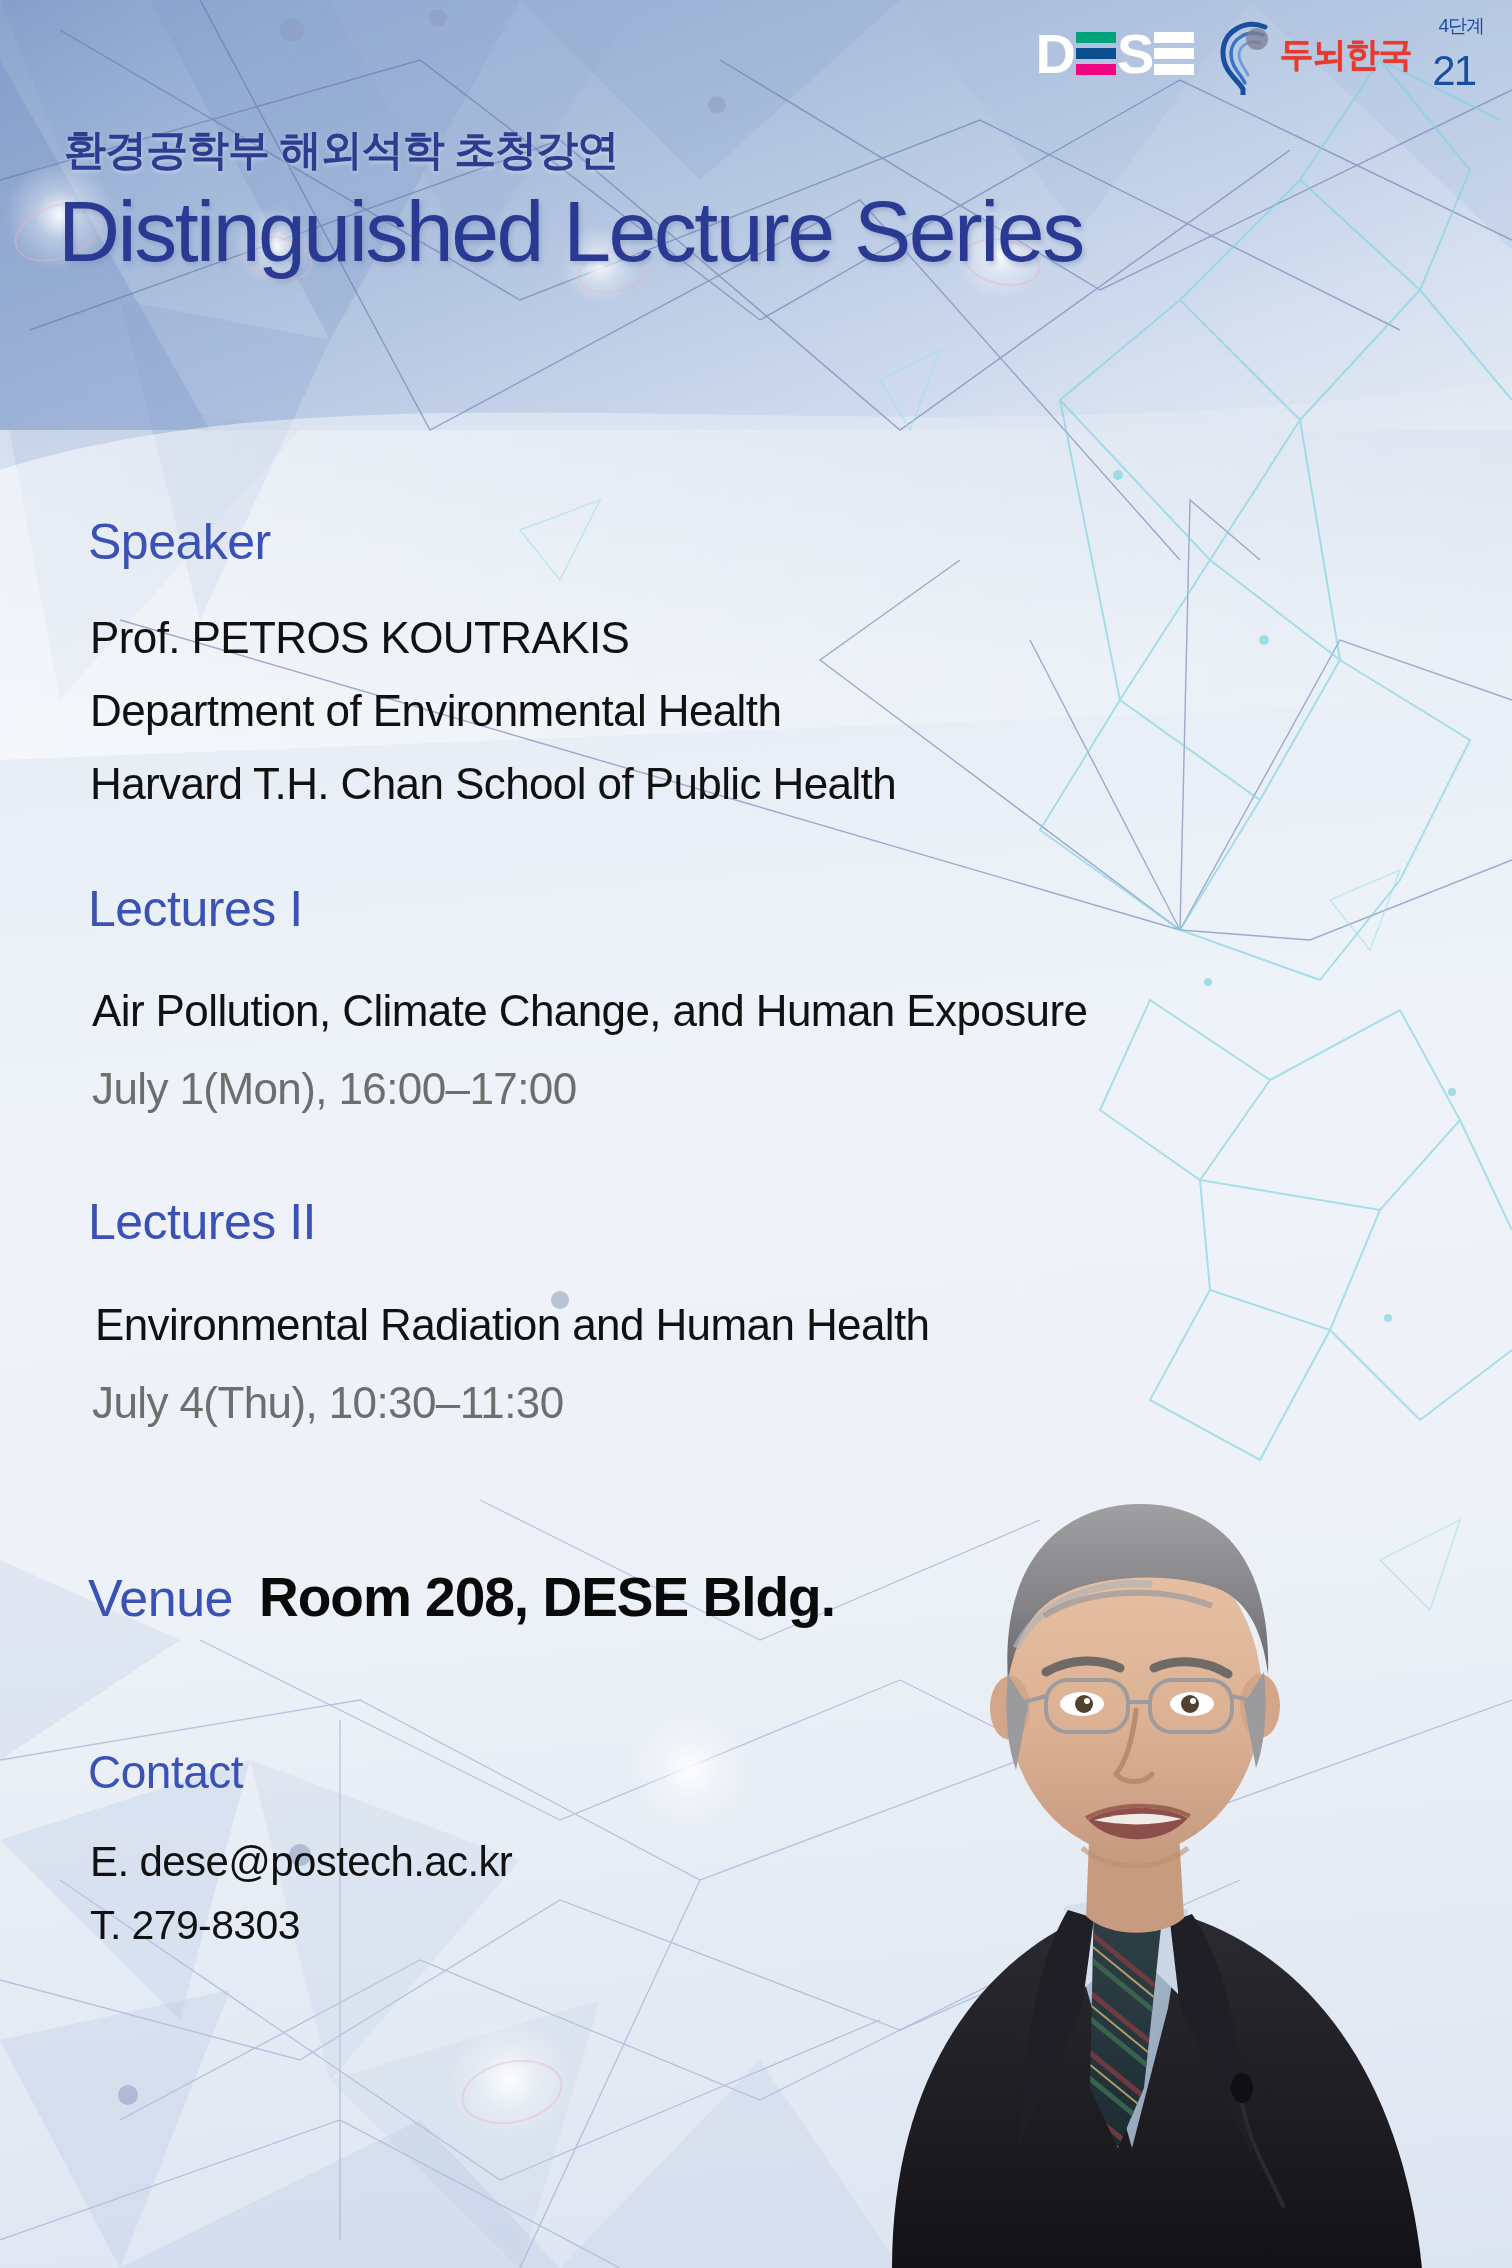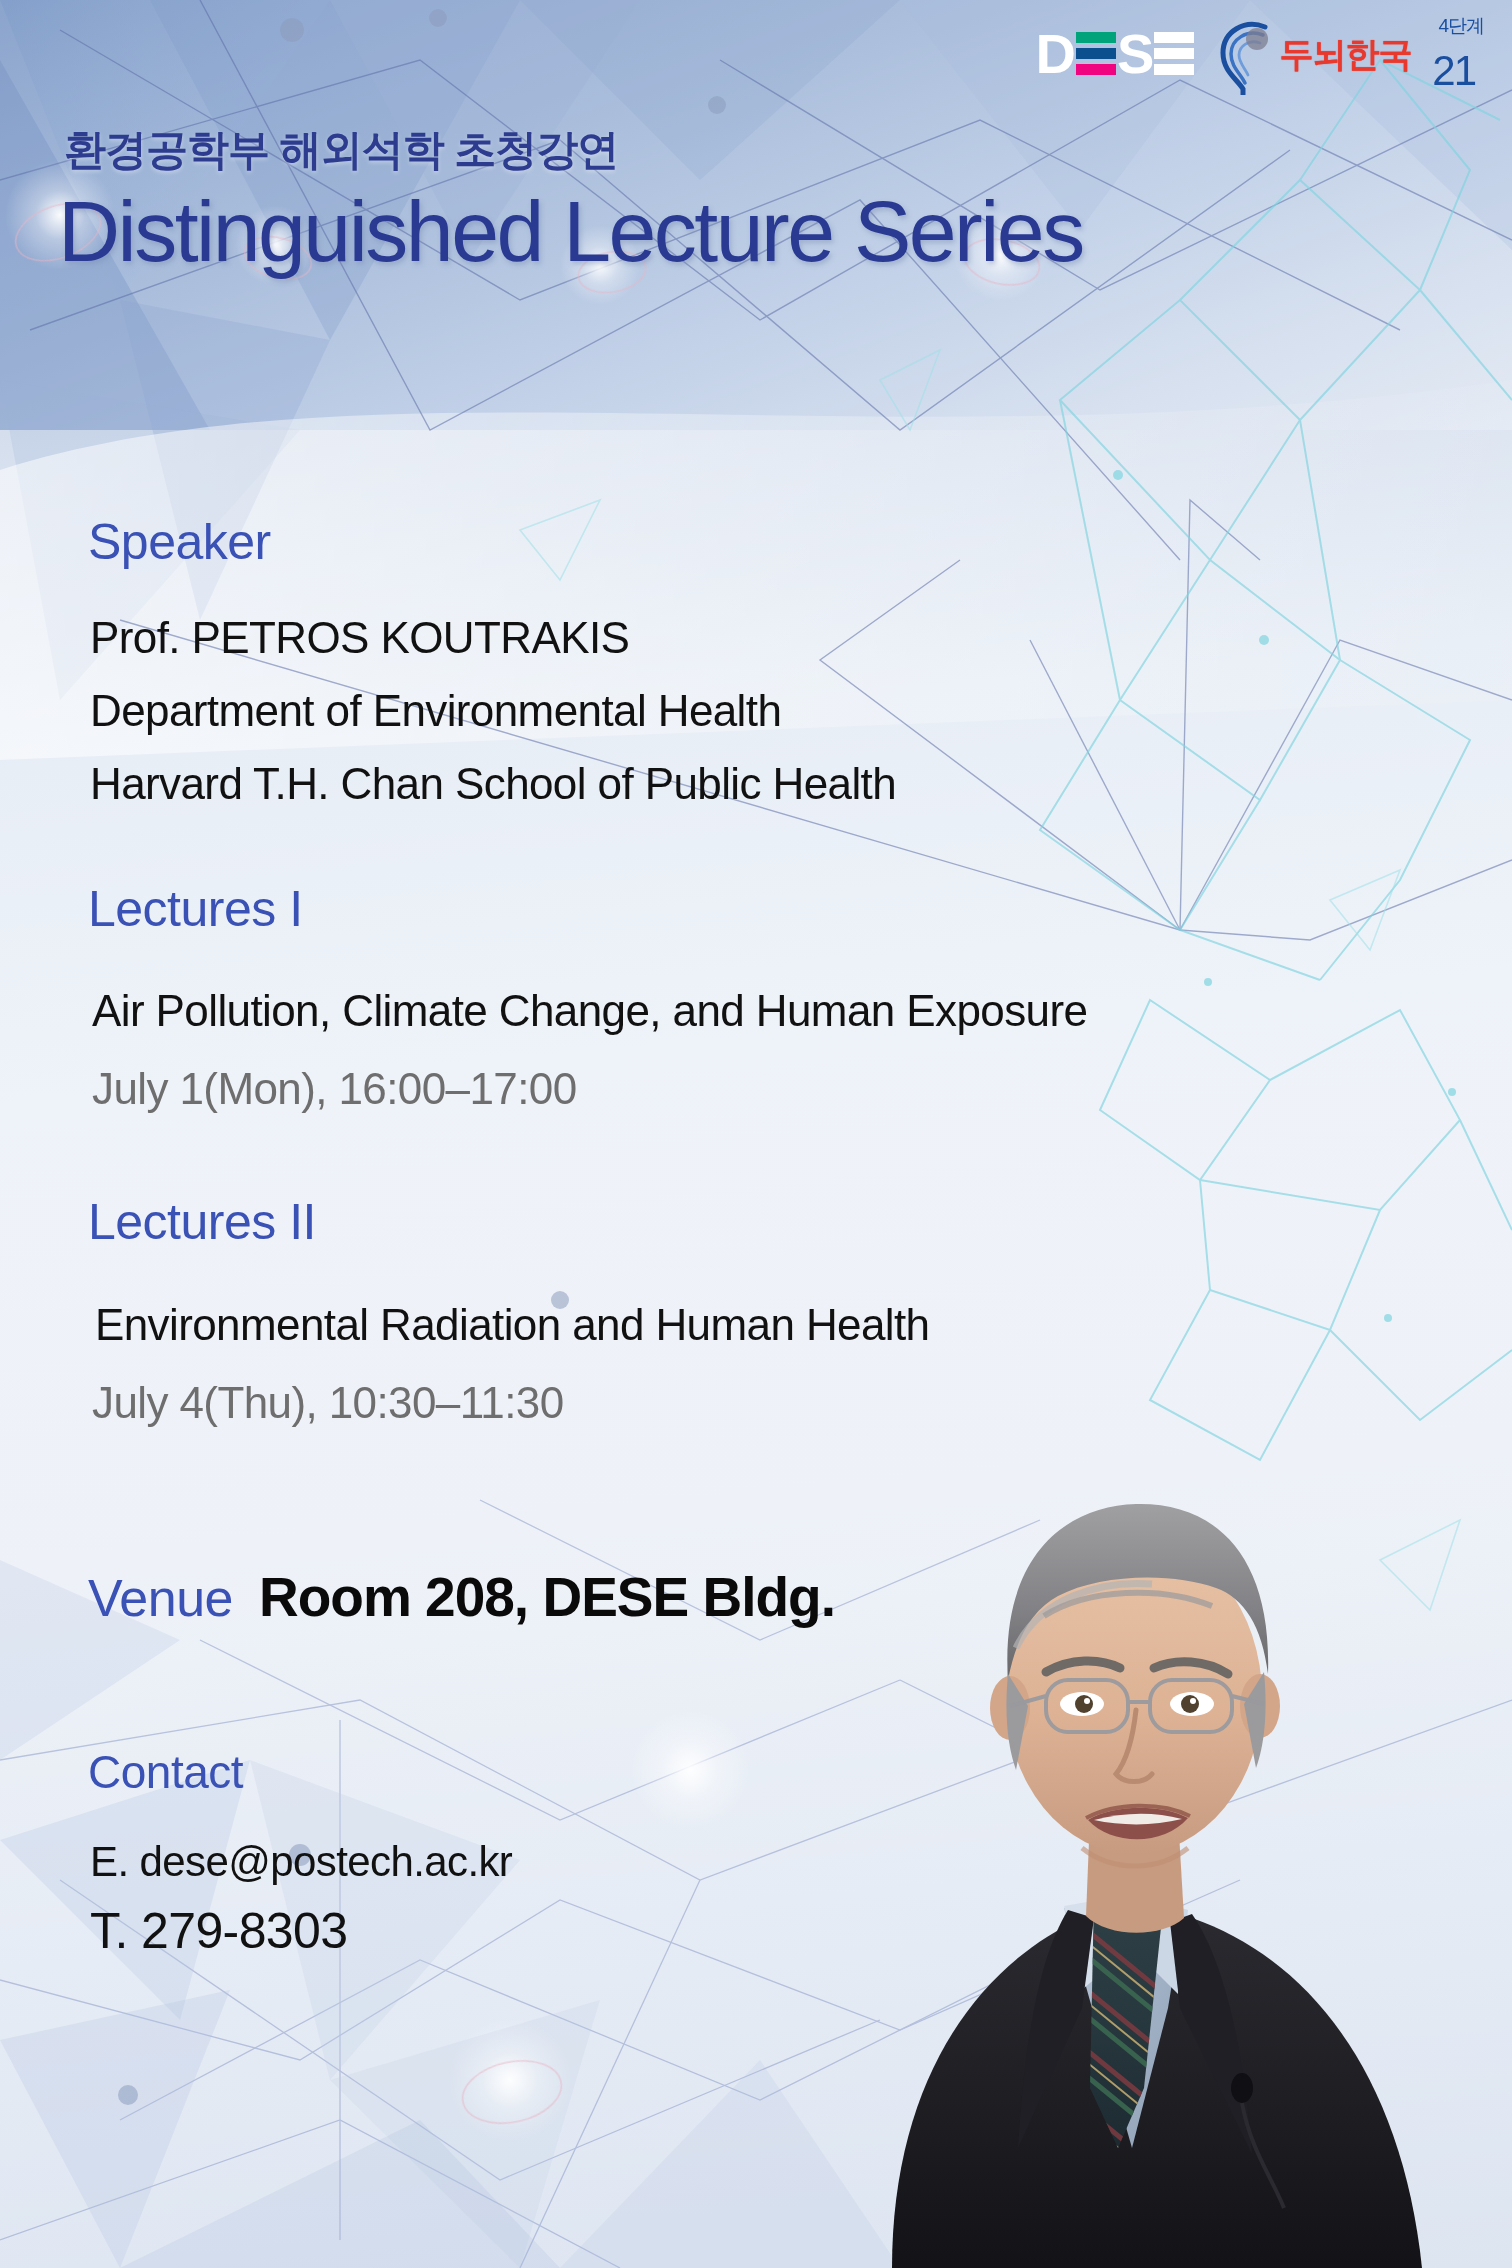--- a/index.html
+++ b/index.html
@@ -256,21 +256,21 @@
     <div class="body-line" style="left:95px; top:1300px;">Environmental Radiation and Human Health</div>
     <div class="date-line" style="left:92px; top:1378px;">July 4(Thu), 10:30–11:30</div>
 
     <div class="venue-row">
       <span class="venue-head">Venue</span>
       <span class="venue-val">Room 208, DESE Bldg.</span>
     </div>
 
     <div class="sec-head" style="left:88px; top:1745px; font-size:46px;">Contact</div>
     <div class="body-line" style="left:90px; top:1838px; font-size:42px;">E. dese@postech.ac.kr</div>
-    <div class="body-line" style="left:90px; top:1902px; font-size:50px;">T. 279-8303</div>
+    <div class="body-line" style="left:90px; top:1902px; font-size:41px;">T. 279-8303</div>
   </div>
 
   <svg class="portrait" viewBox="0 0 680 820">
     <defs>
       <linearGradient id="suit" x1="0" y1="0" x2="0" y2="1">
         <stop offset="0%" stop-color="#2b2b31"></stop>
         <stop offset="100%" stop-color="#131317"></stop>
       </linearGradient>
       <linearGradient id="shirtg" x1="0" y1="0" x2="1" y2="1">
         <stop offset="0%" stop-color="#b9c7d8"></stop>

